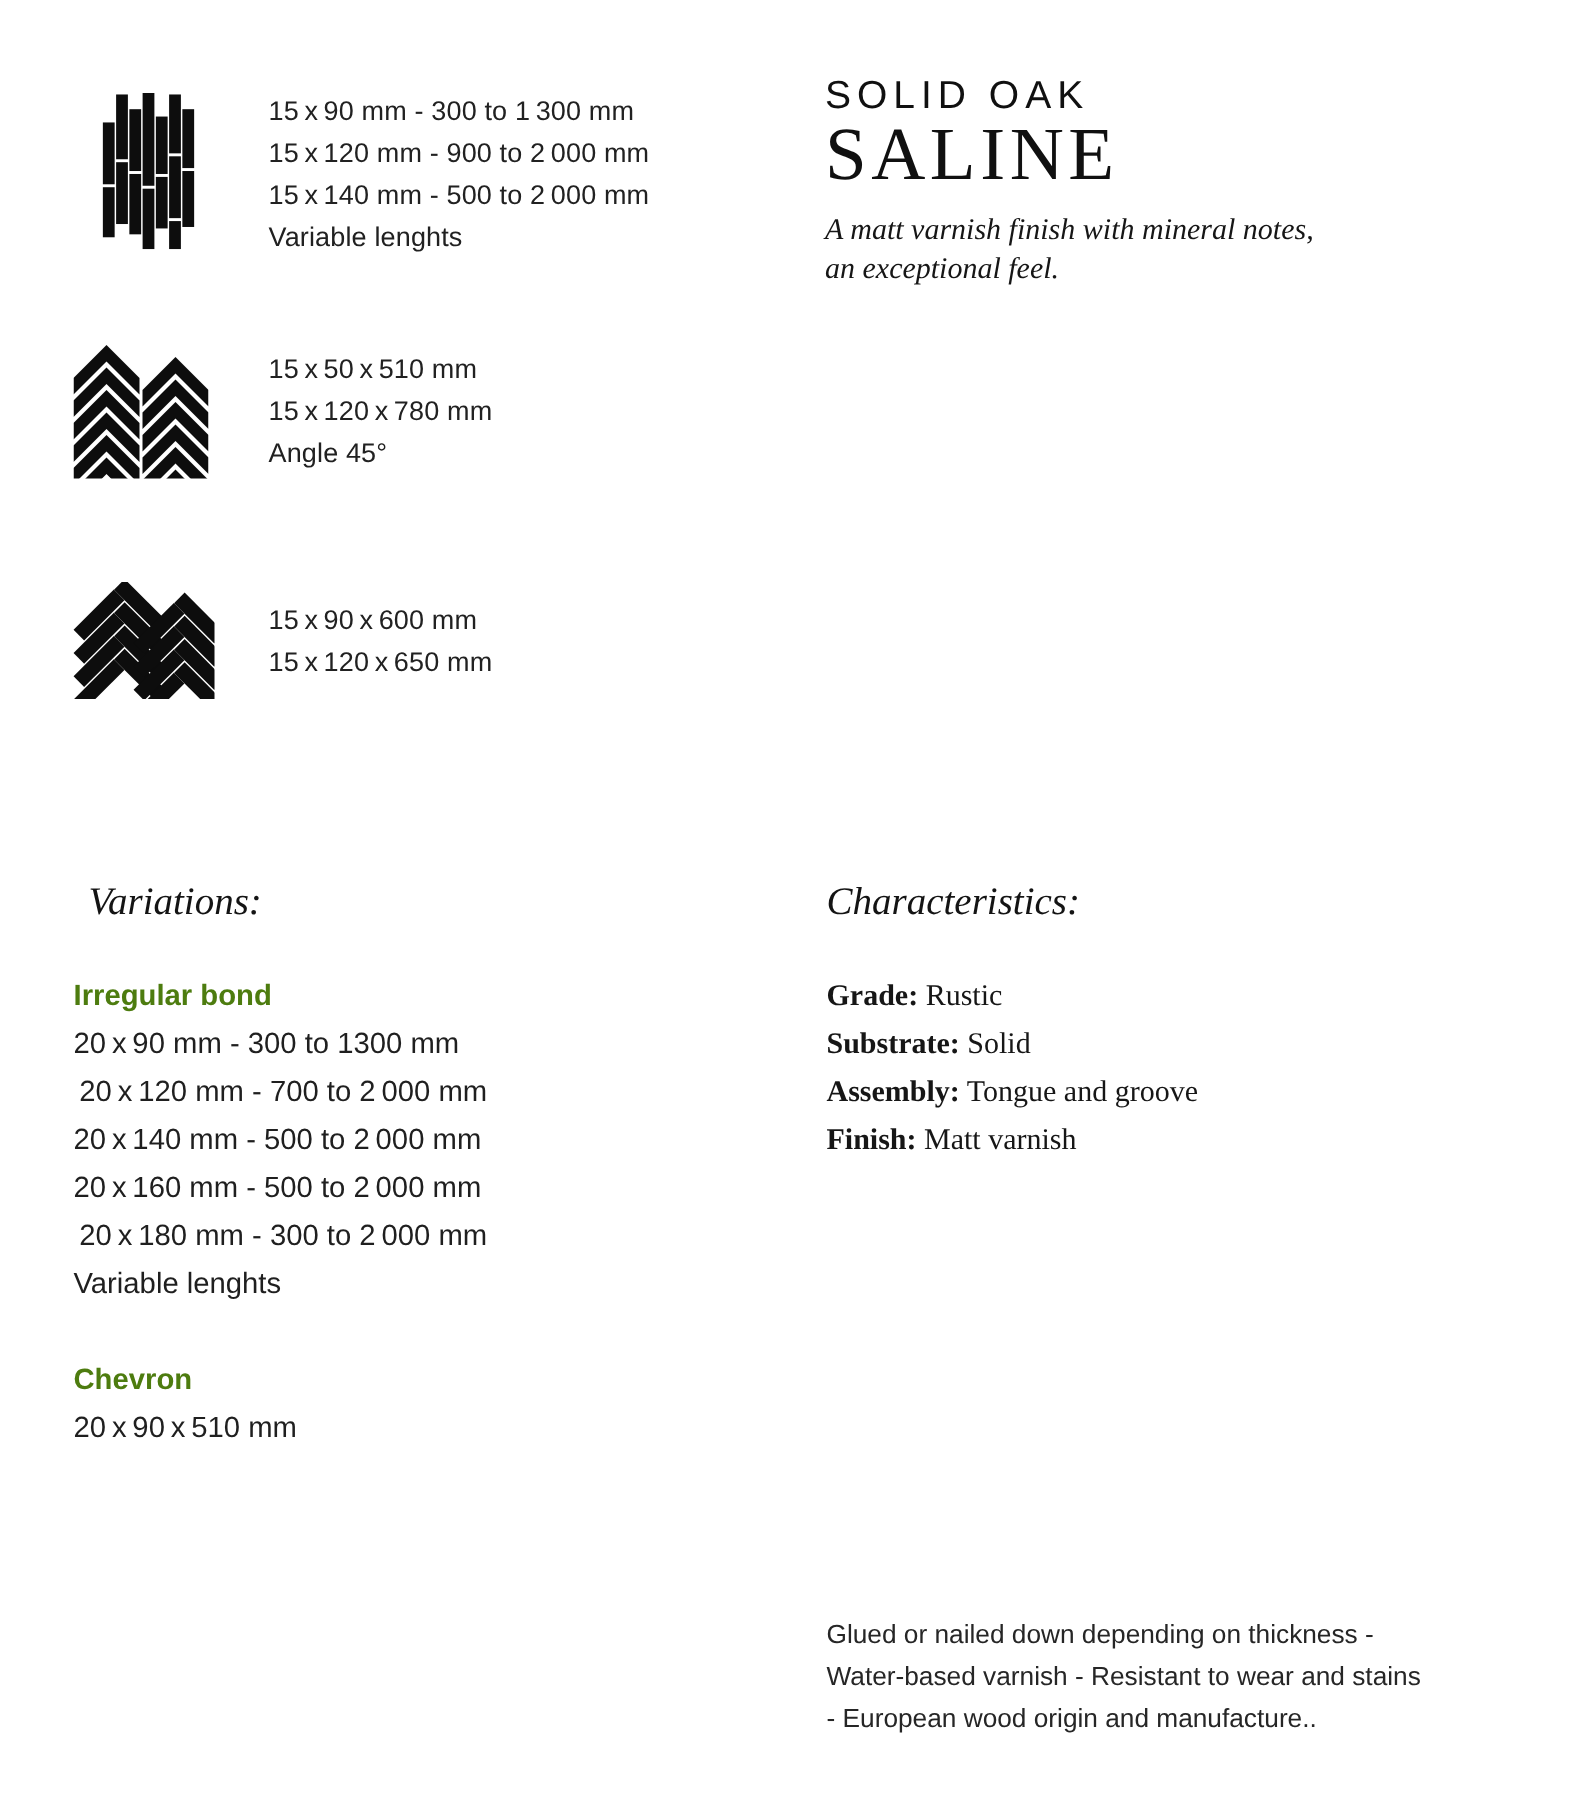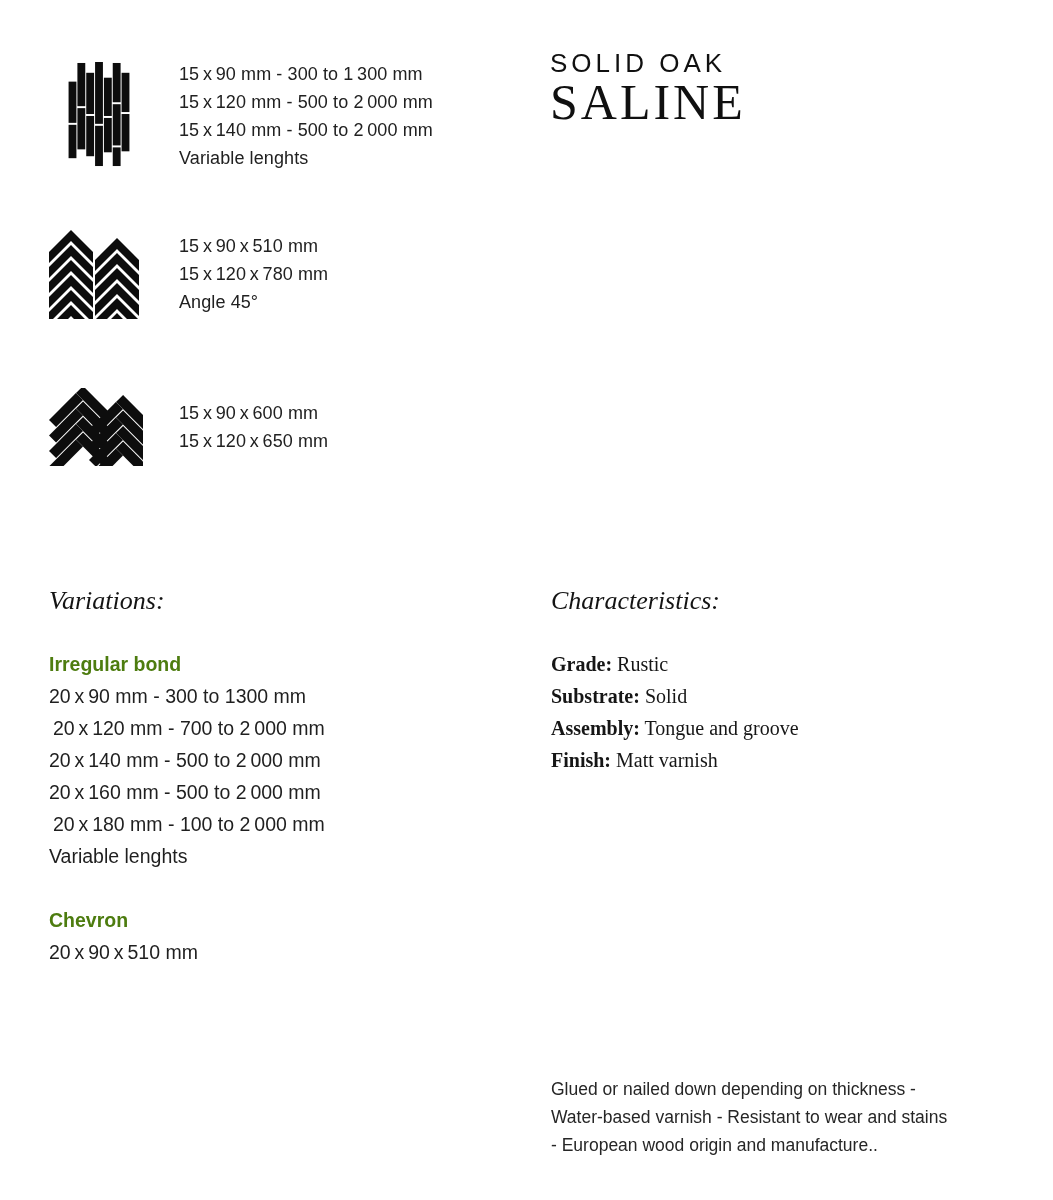--- a/index.html
+++ b/index.html
@@ -71,48 +71,52 @@
         <rect x="36" y="57" width="8" height="35"></rect>
       <rect x="45" y="1" width="8" height="40"></rect>
         <rect x="45" y="43" width="8" height="42"></rect>
         <rect x="45" y="87" width="8" height="19"></rect>
       <rect x="54" y="11" width="8" height="40"></rect>
         <rect x="54" y="53" width="8" height="38"></rect>
     </g>
   </svg>
   <div class="abs fmt-lines" style="top:60px;">
     <div class="row">15 x 90 mm - 300 to 1 300 mm</div>
-    <div class="row">15 x 120 mm - 500 to 2 000 mm</div>
+    <div class="row">15 x 120 mm - 900 to 2 000 mm</div>
     <div class="row">15 x 140 mm - 500 to 2 000 mm</div>
     <div class="row">Variable lenghts</div>
   </div>
 
   <div class="abs header">
     <div class="collection">SOLID OAK</div>
     <div class="product">SALINE</div>
+    <div class="tagline">
+      <div>A matt varnish finish with mineral notes,</div>
+      <div>an exceptional feel.</div>
+    </div>
   </div>
 
   <svg class="abs" style="left:49px;top:228px;" width="90" height="91" viewBox="0 0 90 91" aria-hidden="true">
     <g class="ink" style="fill: rgb(13, 13, 13);">
       <path d="M0,24 L22,2 L22,13 L0,35 Z M22,2 L44,24 L44,35 L22,13 Z"></path>
       <path d="M0,39 L22,17 L22,28 L0,50 Z M22,17 L44,39 L44,50 L22,28 Z"></path>
       <path d="M0,54 L22,32 L22,43 L0,65 Z M22,32 L44,54 L44,65 L22,43 Z"></path>
       <path d="M0,69 L22,47 L22,58 L0,80 Z M22,47 L44,69 L44,80 L22,58 Z"></path>
       <path d="M0,84 L22,62 L22,73 L0,95 Z M22,62 L44,84 L44,95 L22,73 Z"></path>
       <path d="M0,99 L22,77 L22,88 L0,110 Z M22,77 L44,99 L44,110 L22,88 Z"></path>
       <path d="M46,32 L68,10 L68,21 L46,43 Z M68,10 L90,32 L90,43 L68,21 Z"></path>
       <path d="M46,47 L68,25 L68,36 L46,58 Z M68,25 L90,47 L90,58 L68,36 Z"></path>
       <path d="M46,62 L68,40 L68,51 L46,73 Z M68,40 L90,62 L90,73 L68,51 Z"></path>
       <path d="M46,77 L68,55 L68,66 L46,88 Z M68,55 L90,77 L90,88 L68,66 Z"></path>
       <path d="M46,92 L68,70 L68,81 L46,103 Z M68,70 L90,92 L90,103 L68,81 Z"></path>
       <path d="M46,107 L68,85 L68,96 L46,118 Z M68,85 L90,107 L90,118 L68,96 Z"></path>
     </g>
   </svg>
   <div class="abs fmt-lines" style="top:232px;">
-    <div class="row">15 x 90 x 510 mm</div>
+    <div class="row">15 x 50 x 510 mm</div>
     <div class="row">15 x 120 x 780 mm</div>
     <div class="row">Angle 45°</div>
   </div>
 
   <svg class="abs" style="left:48px;top:388px;" width="95" height="78" viewBox="0 0 95 78" aria-hidden="true">
     <g class="ink" style="fill: rgb(13, 13, 13);">
       <rect x="-19" y="-5" width="38" height="10" transform="translate(18 22) rotate(-45)"></rect>
       <rect x="-19" y="-5" width="38" height="10" transform="translate(18 37.5) rotate(-45)"></rect>
       <rect x="-19" y="-5" width="38" height="10" transform="translate(18 53) rotate(-45)"></rect>
       <rect x="-19" y="-5" width="38" height="10" transform="translate(18 68.5) rotate(-45)"></rect>
@@ -128,30 +132,30 @@
       <rect x="-19" y="-5" width="38" height="10" transform="translate(85 39.5) rotate(45)"></rect>
       <rect x="-19" y="-5" width="38" height="10" transform="translate(85 55) rotate(45)"></rect>
       <rect x="-19" y="-5" width="38" height="10" transform="translate(85 70.5) rotate(45)"></rect>
     </g>
   </svg>
   <div class="abs fmt-lines" style="top:399px;">
     <div class="row">15 x 90 x 600 mm</div>
     <div class="row">15 x 120 x 650 mm</div>
   </div>
 
-  <h2 class="abs sec-heading" style="left:49px;top:586px;">Variations:</h2>
+  <h2 class="abs sec-heading" style="left:59px;top:586px;">Variations:</h2>
 
   <div class="abs variations">
     <div>
       <div class="grp-title">Irregular bond</div>
       <div class="row">20 x 90 mm - 300 to 1300 mm</div>
       <div class="row"> 20 x 120 mm - 700 to 2 000 mm</div>
       <div class="row">20 x 140 mm - 500 to 2 000 mm</div>
       <div class="row">20 x 160 mm - 500 to 2 000 mm</div>
-      <div class="row"> 20 x 180 mm - 100 to 2 000 mm</div>
+      <div class="row"> 20 x 180 mm - 300 to 2 000 mm</div>
       <div class="row">Variable lenghts</div>
     </div>
     <div class="grp2">
       <div class="grp-title">Chevron</div>
       <div class="row">20 x 90 x 510 mm</div>
     </div>
   </div>
 
   <h2 class="abs sec-heading" style="left:551px;top:586px;">Characteristics:</h2>
 

